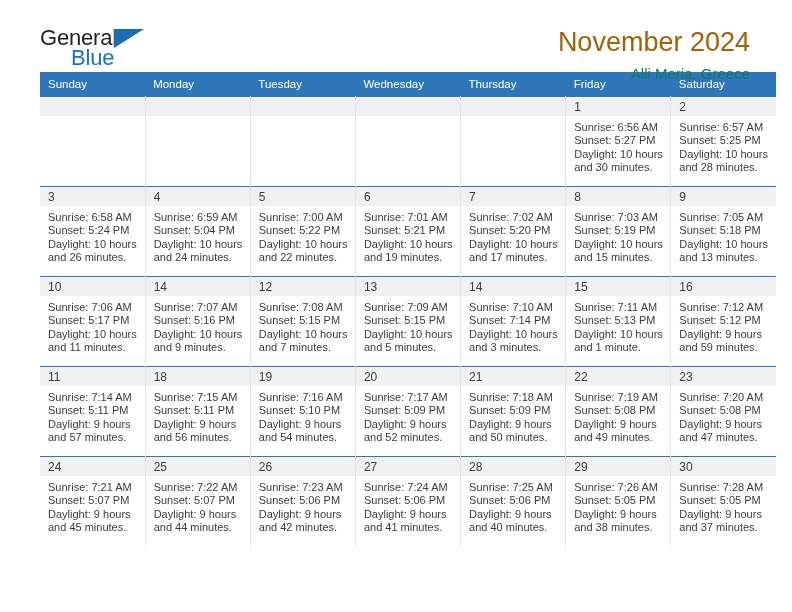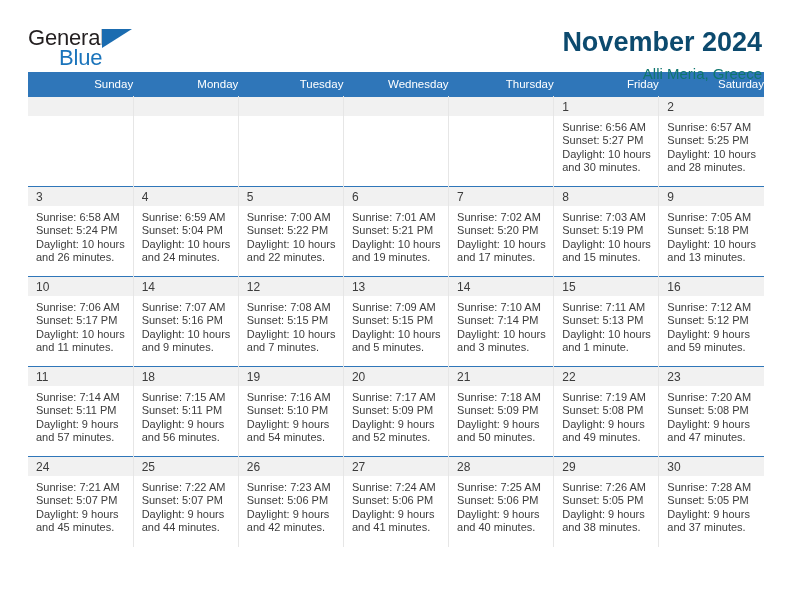--- a/index.html
+++ b/index.html
@@ -13,21 +13,21 @@
     font-family: "Liberation Sans", sans-serif;
     color: #2b2b2b;
     overflow: hidden;
   }
 
   .page {
     position: relative;
     width: 792px;
     height: 480px;
     box-sizing: border-box;
-    padding: 0 28px;
+    padding: 0 40px;
   }
 
   
   .header {
     display: flex;
     align-items: flex-start;
     justify-content: space-between;
     height: 72px;
     padding-top: 26px;
     box-sizing: border-box;
@@ -66,23 +66,23 @@
     border-left: 30px solid #1b6cb0;
     border-bottom: 19px solid transparent;
   }
 
   .titles {
     text-align: right;
     padding-right: 2px;
   }
   .month-title {
     font-size: 27px;
-    color: #0c4a6e;
+    color: #a16207;
     line-height: 32px;
-    font-weight: bold;
+    font-weight: normal;
     white-space: nowrap;
   }
   .location {
     font-size: 15px;
     color: #0f766e;
     line-height: 18px;
     margin-top: 7px;
     white-space: nowrap;
   }
 
@@ -91,21 +91,21 @@
     width: 736px;
     border-collapse: collapse;
     table-layout: fixed;
   }
 
   .calendar thead th {
     background: #2f76b9;
     color: #ffffff;
     font-size: 11.5px;
     font-weight: normal;
-    text-align: right;
+    text-align: left;
     padding: 6px 0 6px 8px;
     height: 21px;
     box-sizing: border-box;
     border: none;
   }
 
   .calendar td {
     vertical-align: top;
     padding: 0;
     border-top: 1px solid #2f76b9;

